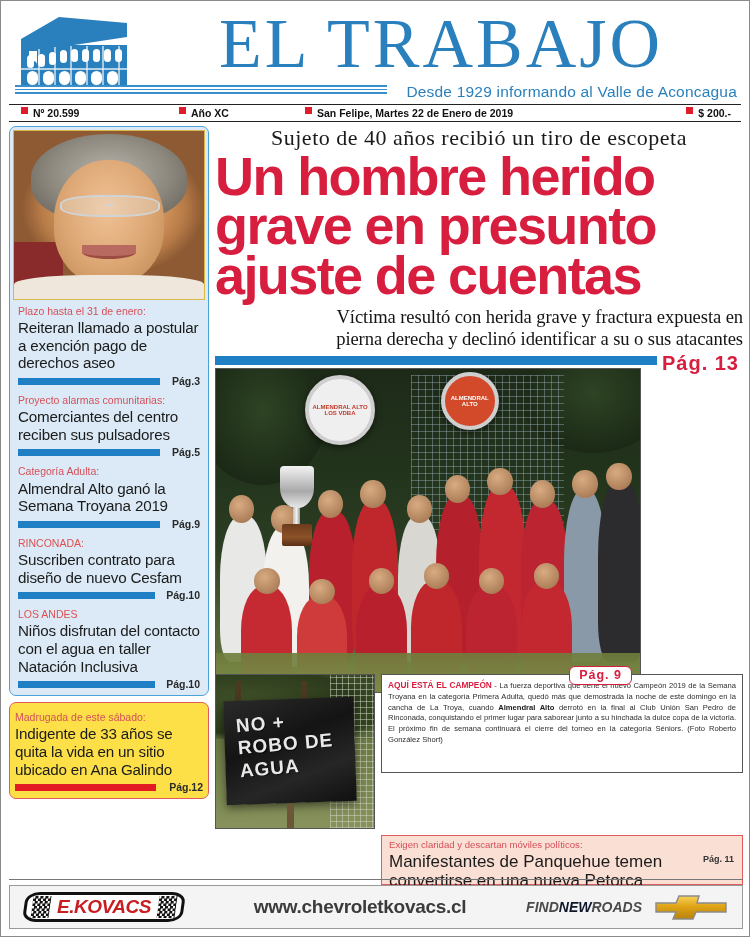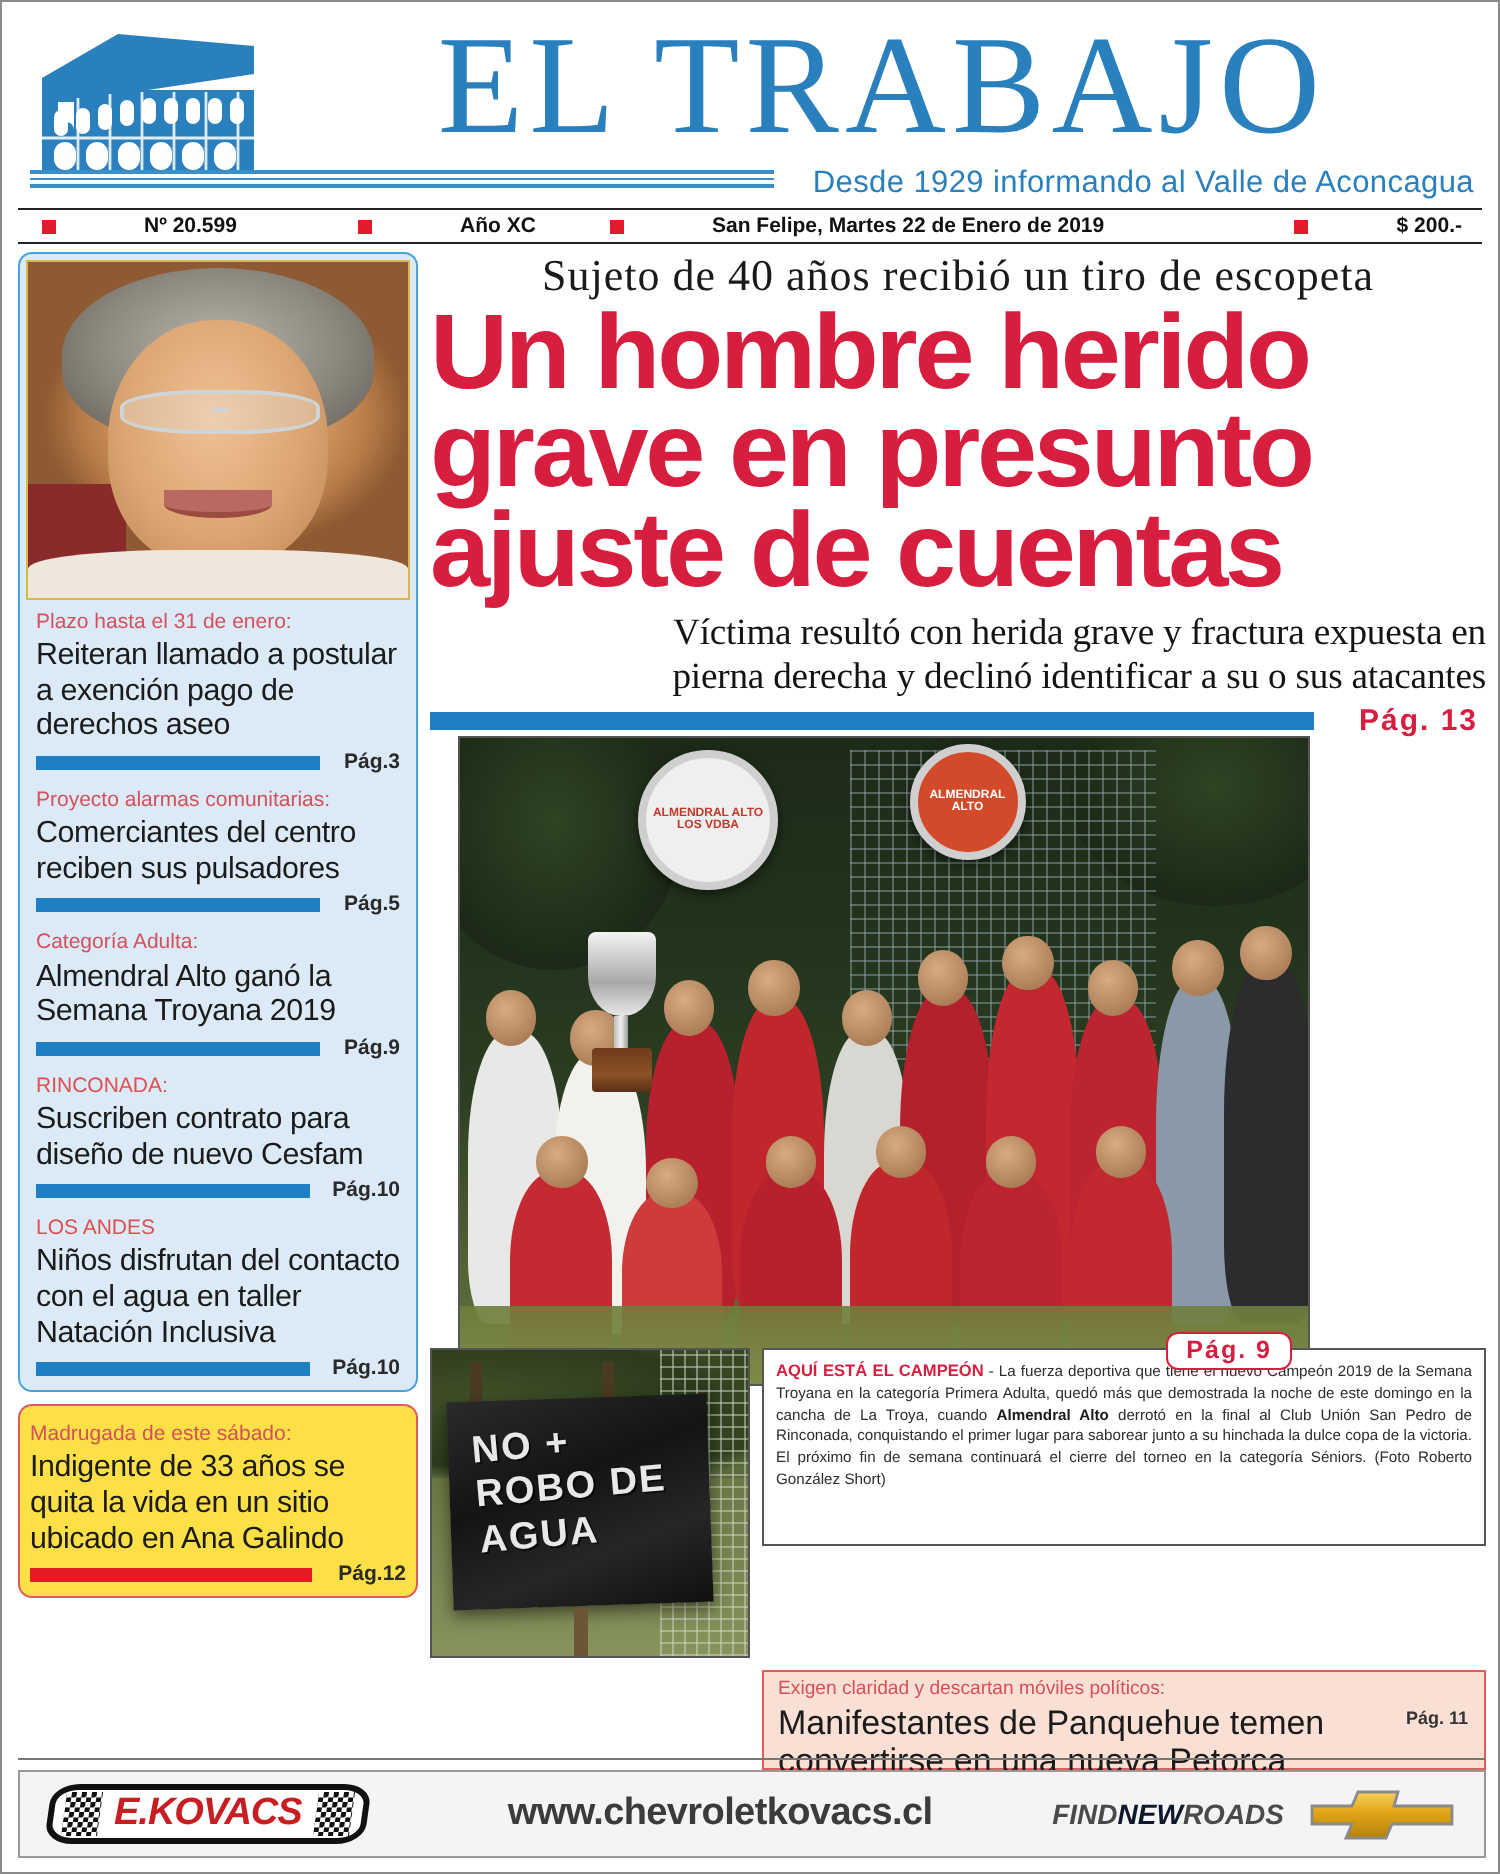--- a/index.html
+++ b/index.html
@@ -63,21 +63,21 @@
     margin: 0 8px;
     height: 18px;
     border-top: 1.5px solid #222;
     border-bottom: 1.5px solid #222;
     display: flex;
     align-items: center;
     font-size: 10.5px;
     color: #111;
     font-weight: bold;
   }
-  .infobar .cell { display: flex; align-items: center; white-space: nowrap; gap: 39px; }
+  .infobar .cell { display: flex; white-space: nowrap; }
   .bullet-sq {
     display: inline-block;
     width: 7px; height: 7px;
     background: #e01b2c;
     margin-right: 5px;
   }
   .infobar .c1 { position: absolute; left: 12px; }
   .infobar .c2 { position: absolute; left: 170px; }
   .infobar .c3 { position: absolute; left: 296px; }
   .infobar .c4 { position: absolute; right: 10px; }
@@ -242,34 +242,33 @@
     height: 16px;
     margin-top: 2px;
   }
   .lead-pagrule .bar {
     position: absolute; left: 0; top: 4px;
     right: 86px; height: 9px;
     background: #1f7fc4;
   }
   .lead-pagrule .num {
     position: absolute; right: 4px; top: 0;
-    font-size: 15px; font-weight: bold;
+    font-size: 20px; font-weight: bold;
     color: #d81e3f;
     letter-spacing: 1px;
   }
 
   
   .mainphoto {
     position: relative;
     width: 426px; height: 325px;
     border: 1px solid #555;
     overflow: hidden;
     background:
       linear-gradient(180deg, #1d2a18 0%, #22331c 30%, #2b3d22 55%, #4c5f33 78%, #6a7a42 100%);
-    margin-left: 14px;
   }
   .mp-tree {
     position: absolute;
     background: radial-gradient(ellipse at 50% 45%, #2e4424 0%, #1b2916 70%, #121c0f 100%);
     border-radius: 50%;
   }
   .mp-fence {
     position: absolute;
     left: 46%; top: 2%;
     width: 36%; height: 48%;

